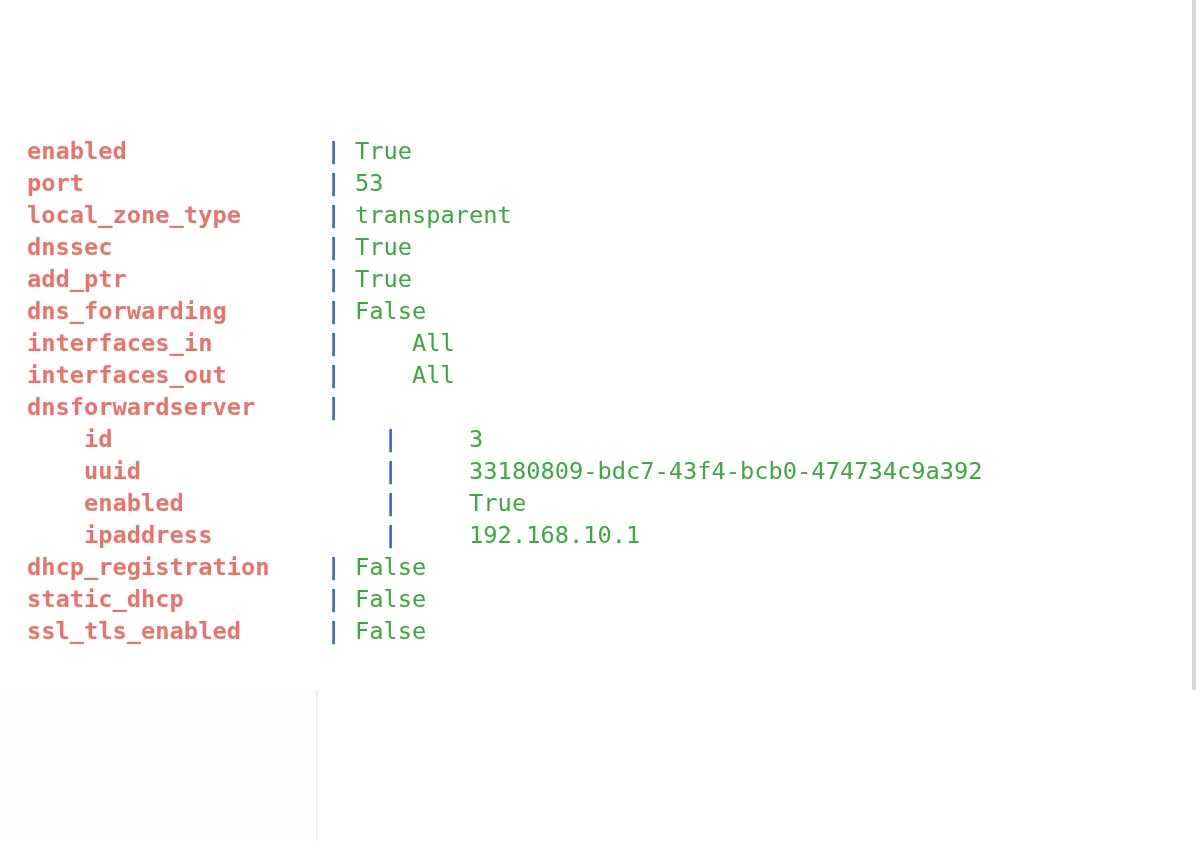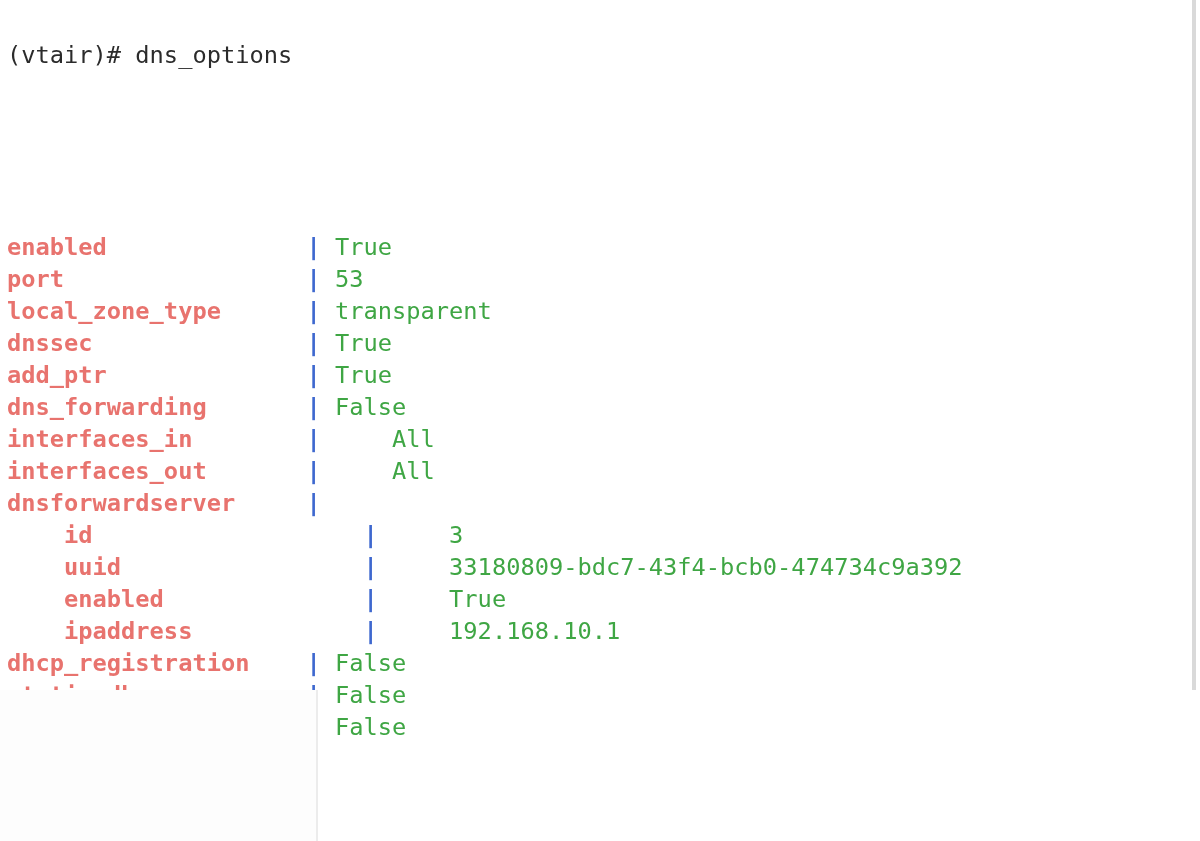--- a/index.html
+++ b/index.html
@@ -26,20 +26,21 @@
     white-space: pre;
     color: var(--prompt-color, #2b2b2b);
   }
   .line {
     height: 32px;
     white-space: pre;
   }
   .k {
     color: var(--key-color, #e8736e);
     font-weight: bold;
+    margin-left: 20px;
   }
   .p {
     color: var(--pipe-color, #3e68cf);
     font-weight: bold;
   }
   .v {
     color: var(--value-color, #3fa644);
     margin-top: 28px;
   }
   .prompt-line {
@@ -64,21 +65,20 @@
     background: #fdfdfd;
     border-right: 2px solid #ececec;
     pointer-events: none;
   }
 </style>
 </head>
 <body style="background: rgb(255, 255, 255);">
 
 <div class="screen">
   <div class="term">
-    <div class="line prompt-line">(vtair)# dns_options</div>
     <div class="line"></div>
     <div id="rows"><div class="line"><span class="k">enabled              </span><span class="p">|</span><span class="v"> True</span></div><div class="line"><span class="k">port                 </span><span class="p">|</span><span class="v"> 53</span></div><div class="line"><span class="k">local_zone_type      </span><span class="p">|</span><span class="v"> transparent</span></div><div class="line"><span class="k">dnssec               </span><span class="p">|</span><span class="v"> True</span></div><div class="line"><span class="k">add_ptr              </span><span class="p">|</span><span class="v"> True</span></div><div class="line"><span class="k">dns_forwarding       </span><span class="p">|</span><span class="v"> False</span></div><div class="line"><span class="k">interfaces_in        </span><span class="p">|</span><span class="v">     All</span></div><div class="line"><span class="k">interfaces_out       </span><span class="p">|</span><span class="v">     All</span></div><div class="line"><span class="k">dnsforwardserver     </span><span class="p">|</span><span class="v"></span></div><div class="line"><span class="k">    id                   </span><span class="p">|</span><span class="v">     3</span></div><div class="line"><span class="k">    uuid                 </span><span class="p">|</span><span class="v">     33180809-bdc7-43f4-bcb0-474734c9a392</span></div><div class="line"><span class="k">    enabled              </span><span class="p">|</span><span class="v">     True</span></div><div class="line"><span class="k">    ipaddress            </span><span class="p">|</span><span class="v">     192.168.10.1</span></div><div class="line"><span class="k">dhcp_registration    </span><span class="p">|</span><span class="v"> False</span></div><div class="line"><span class="k">static_dhcp          </span><span class="p">|</span><span class="v"> False</span></div><div class="line"><span class="k">ssl_tls_enabled      </span><span class="p">|</span><span class="v"> False</span></div><div class="line"></div></div>
     
     
     
   </div>
   <div class="right-border"></div>
   <div class="bottom-pane"></div>
 </div>
 

